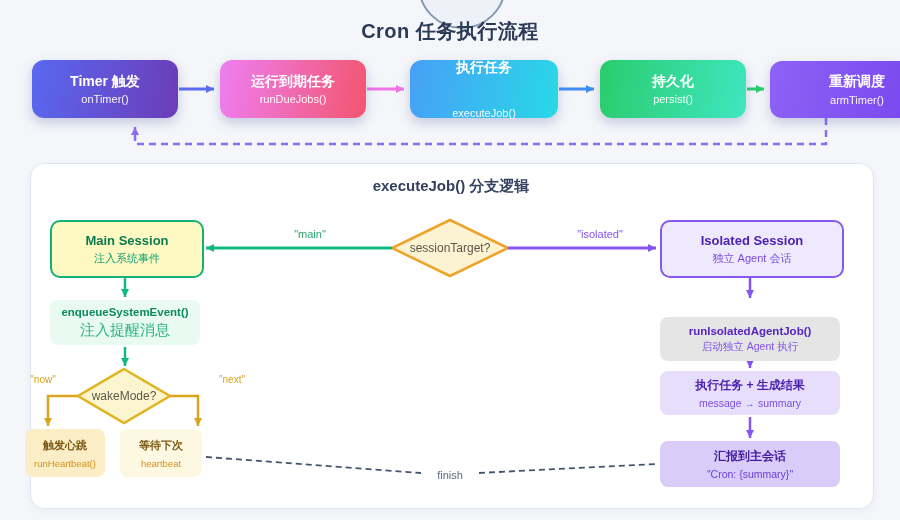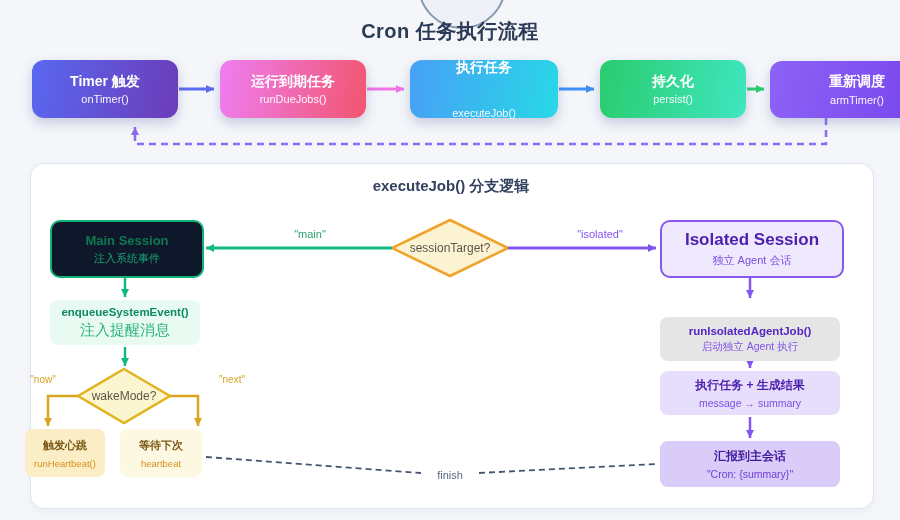--- a/index.html
+++ b/index.html
@@ -49,26 +49,26 @@
 
   .overlay{position:absolute;left:0;top:0;pointer-events:none;}
 
   
   .node{
     position:absolute;border-radius:10px;
     display:flex;flex-direction:column;align-items:center;justify-content:center;
     text-align:center;
   }
   .node .t{font-weight:bold;}
-  .main-session{left:50px;top:220px;width:150px;height:54px;background:#0f172a;border:2px solid #12b176;}
+  .main-session{left:50px;top:220px;width:150px;height:54px;background:#fef9c3;border:2px solid #12b176;}
   .main-session .t{font-size:13px;color:#0c7a50;}
   .main-session .s{font-size:11px;color:#16a372;margin-top:3px;}
 
   .isolated-session{left:660px;top:220px;width:180px;height:54px;background:#efe9fd;border:2px solid #8658ee;}
-  .isolated-session .t{font-size:17px;color:#4c20b0;}
+  .isolated-session .t{font-size:13px;color:#4c20b0;}
   .isolated-session .s{font-size:11px;color:#7a4be0;margin-top:3px;}
 
   .enqueue{left:50px;top:300px;width:150px;height:45px;background:#e8faf1;border-radius:8px;}
   .enqueue .t{font-size:11.5px;color:#0d8a5f;}
   .enqueue .s{font-size:15px;color:#2db37e;margin-top:3px;}
 
   .hb{width:80px;height:48px;border-radius:8px;}
   .hb .t{font-size:11px;color:#7c5a16;}
   .hb .s{font-size:9.5px;color:#d8901e;margin-top:5px;}
   .hb-now{left:25px;top:429px;background:#fbeec6;}

